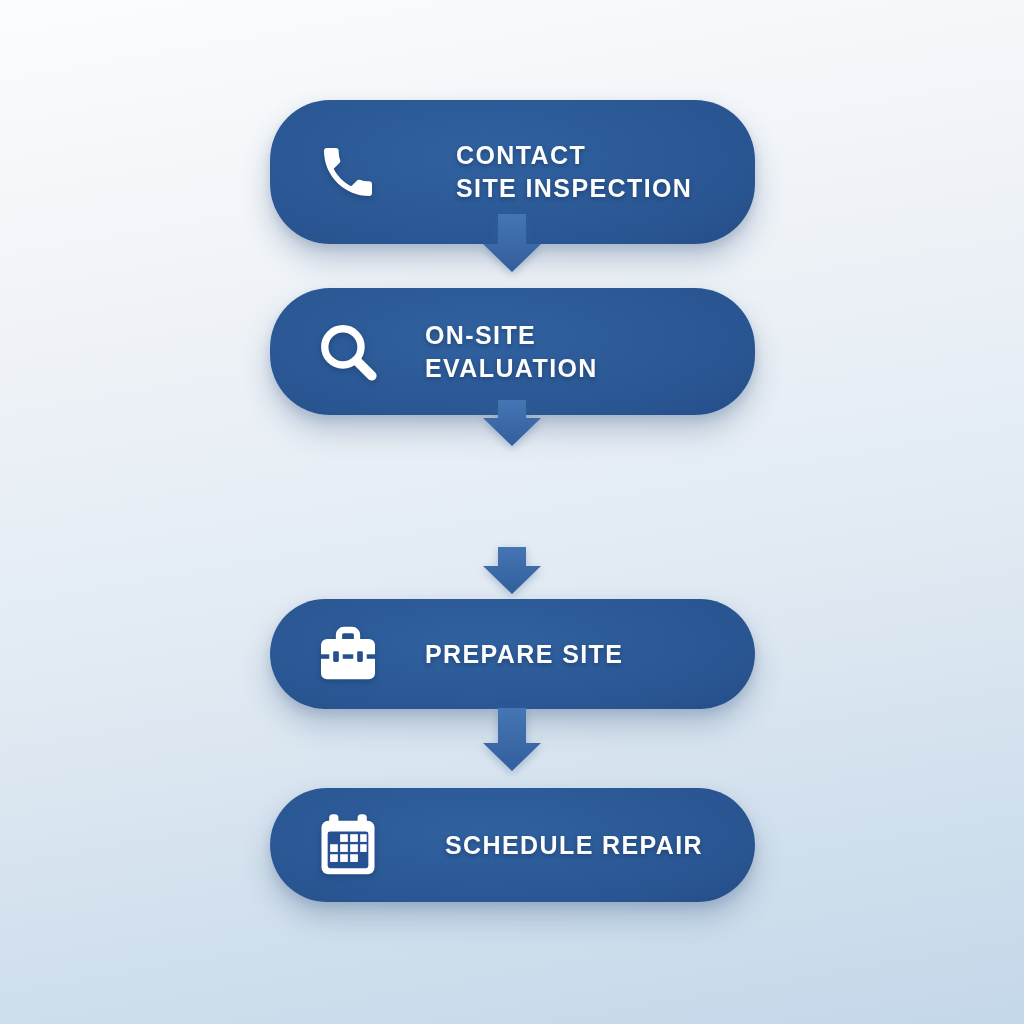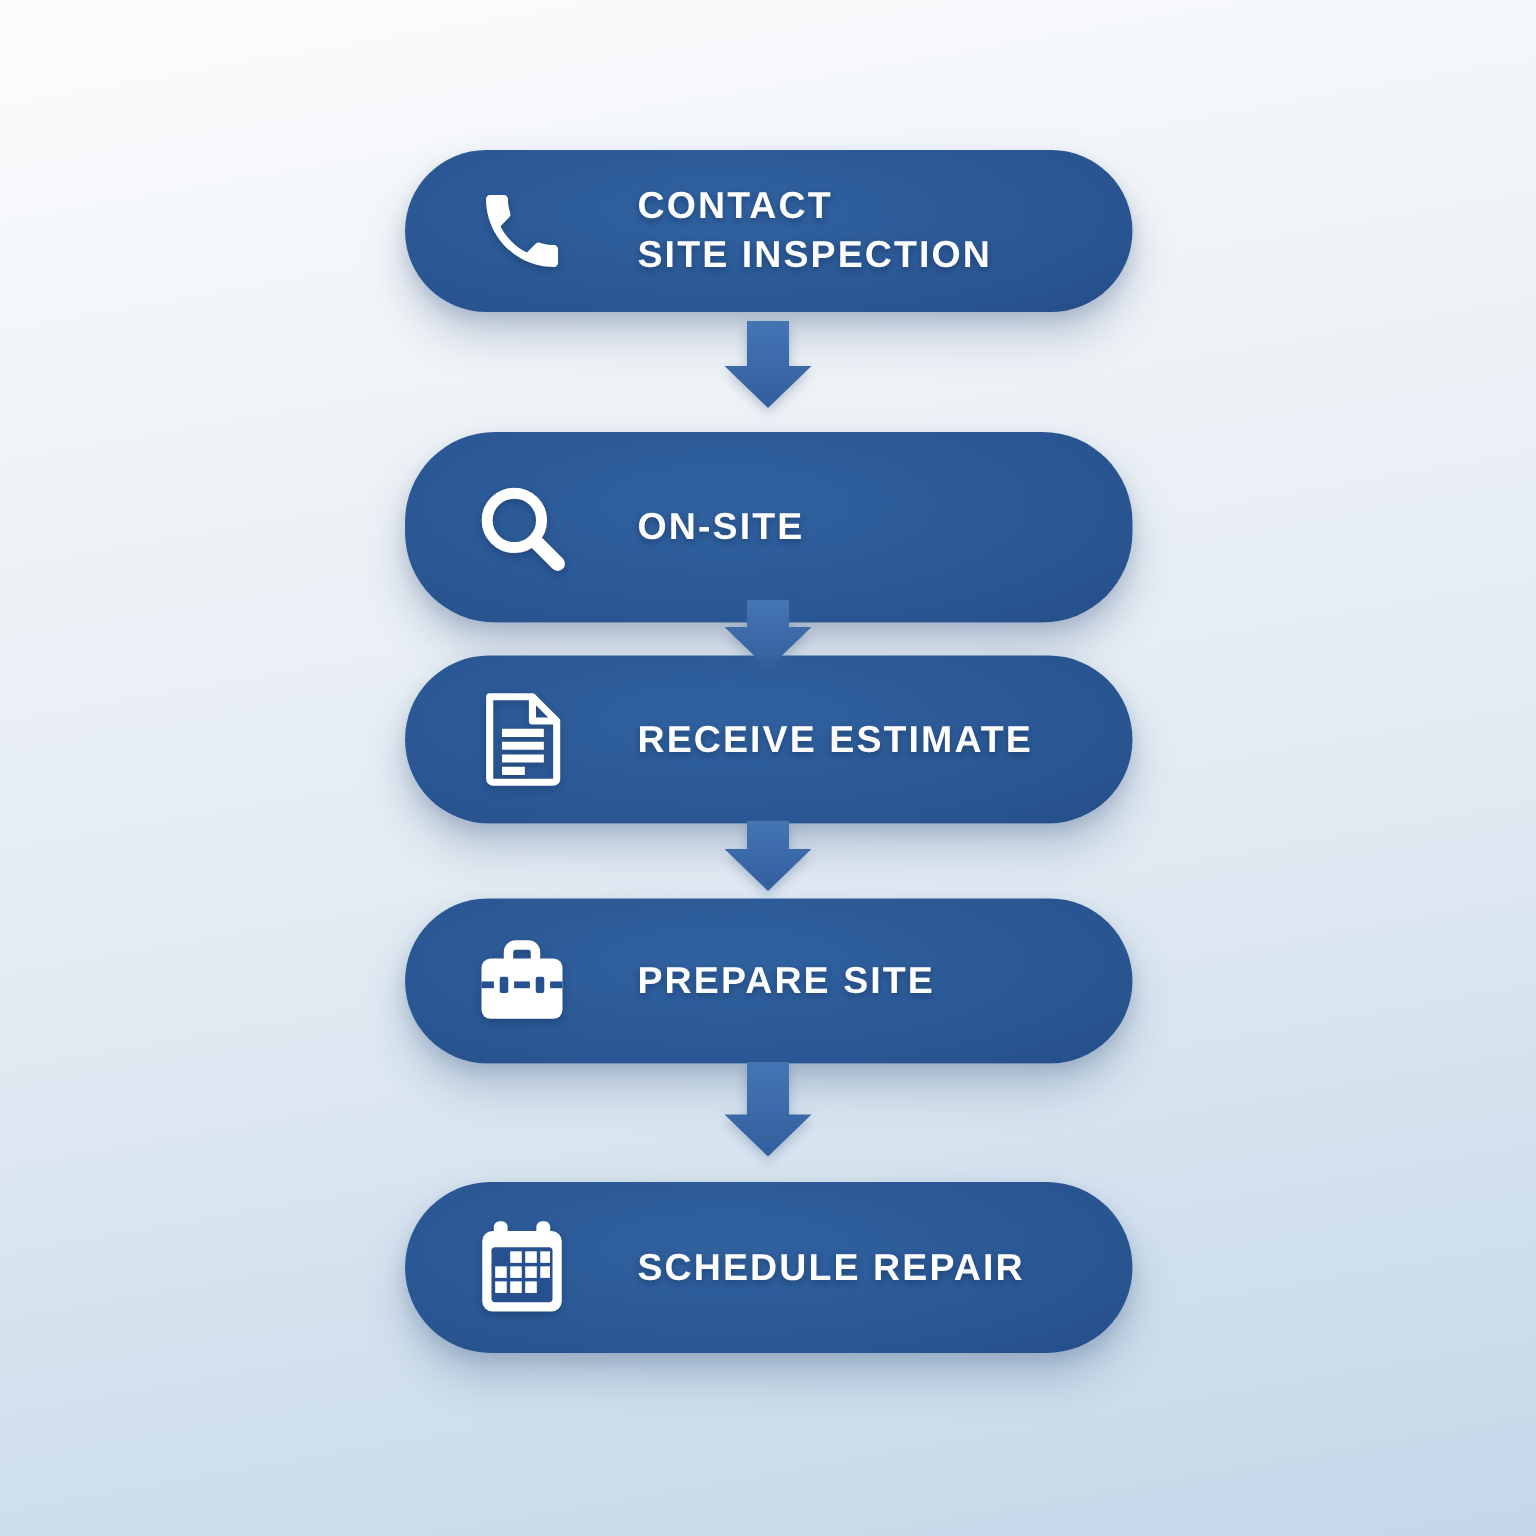--- a/index.html
+++ b/index.html
@@ -12,25 +12,25 @@
   }
   .pill{
     position:absolute;
     left:270px;width:485px;
     border-radius:60px;
     background:radial-gradient(ellipse 130% 160% at 44% 38%, #30619f 0%, #2a5794 38%, #21477f 70%, #18386b 100%);
     box-shadow:0 16px 28px rgba(70,100,140,.30), 0 5px 10px rgba(70,100,140,.18);
     display:flex;align-items:center;
     z-index:2;
   }
-  .pill-1{top:100px;height:108px;}
+  .pill-1{top:100px;height:144px;gap:31px;}
   .pill-2{top:288px;height:127px;}
   .pill-3{top:437px;height:112px;}
   .pill-4{top:599px;height:110px;justify-content:center;}
-  .pill-5{top:788px;height:114px;}
+  .pill-5{top:788px;height:114px;gap:20px;}
   .icon-box{
     width:155px;flex:0 0 155px;
     display:flex;align-items:center;justify-content:center;
   }
   .icon-box svg{display:block;filter:drop-shadow(0 2px 3px rgba(8,25,55,.30));}
   .label{
     flex:1;
     display:flex;flex-direction:column;justify-content:center;
     color:#fdfdfe;
     font-size:25px;font-weight:bold;letter-spacing:1.4px;
@@ -84,44 +84,30 @@
 
   <div class="pill pill-2">
     <div class="icon-box">
       <svg width="68" height="68" viewBox="0 0 24 24" fill="none" stroke="#ffffff">
         <circle cx="10.2" cy="10.2" r="6.4" stroke-width="2.6"></circle>
         <line x1="15.1" y1="15.1" x2="20.4" y2="20.4" stroke-width="3.4" stroke-linecap="round"></line>
       </svg>
     </div>
     <div class="label">
       <span>ON-SITE</span>
+      <span>EVALUATION</span>
     </div>
   </div>
 
   <div class="arrow arrow-2">
     <svg width="58" height="46" viewBox="0 0 58 46">
         <path d="M15 0 H43 V18 H58 L29 46 L0 18 H15 Z" fill="url(#arrowGrad)"></path>
       </svg>
   </div>
 
-  <div class="pill pill-3">
-    <div class="icon-box">
-      <svg width="76" height="76" viewBox="0 0 24 24" fill="none" stroke="#ffffff" stroke-width="1.5" stroke-linejoin="round">
-        <path d="M5.2 3 H14.2 L19.3 8.1 V20.3 A0.7 0.7 0 0 1 18.6 21 H5.9 A0.7 0.7 0 0 1 5.2 20.3 Z"></path>
-        <path d="M14.2 3 V8.1 H19.3"></path>
-        <line x1="7.8" y1="10.6" x2="16.6" y2="10.6" stroke-width="1.7"></line>
-        <line x1="7.8" y1="13.3" x2="16.6" y2="13.3" stroke-width="1.7"></line>
-        <line x1="7.8" y1="16.0" x2="16.6" y2="16.0" stroke-width="1.7"></line>
-        <line x1="7.8" y1="18.6" x2="12.6" y2="18.6" stroke-width="1.7"></line>
-      </svg>
-    </div>
-    <div class="label">
-      <span>RECEIVE ESTIMATE</span>
-    </div>
-  </div>
 
   <div class="arrow arrow-3">
     <svg width="58" height="47" viewBox="0 0 58 47">
         <path d="M15 0 H43 V19 H58 L29 47 L0 19 H15 Z" fill="url(#arrowGrad)"></path>
       </svg>
   </div>
 
   <div class="pill pill-4">
     <div class="icon-box">
       <svg width="72" height="72" viewBox="0 0 24 24">

